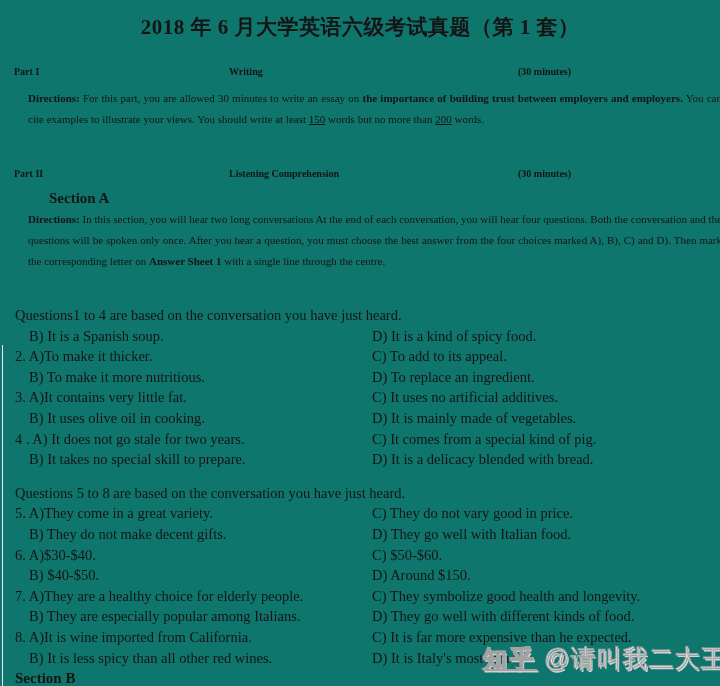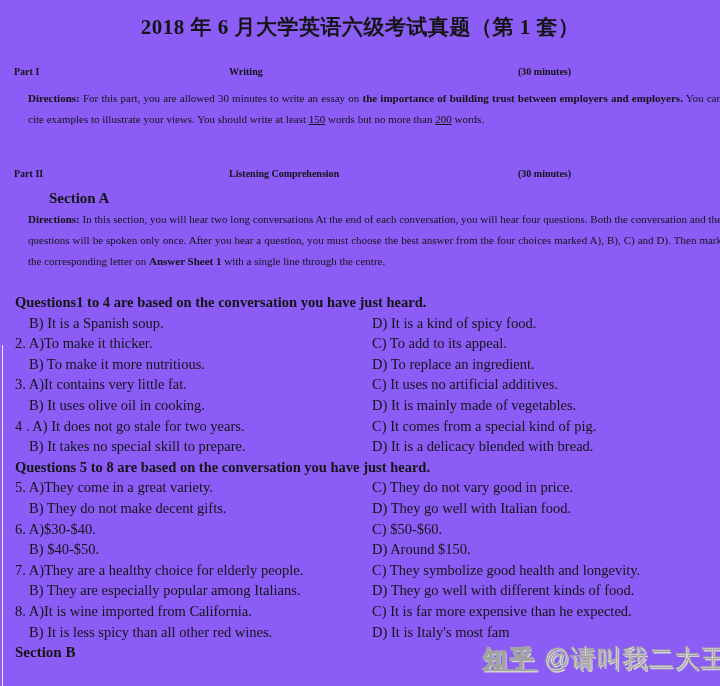--- a/index.html
+++ b/index.html
@@ -1,20 +1,20 @@
 <!DOCTYPE html>
 <html><head>
 <meta charset="utf-8">
 <style>
   html, body { margin: 0; padding: 0; background: #ffffff; }
   .page {
     position: relative;
     width: 720px;
     height: 686px;
-    background: #8b5cf6;
+    background: #0f766e;
     overflow: hidden;
     font-family: "Liberation Serif", "DejaVu Serif", serif;
     color: #141414;
   }
   .doc-title {
     position: absolute;
     top: 13px;
     left: 0;
     width: 100%;
     text-align: center;
@@ -54,21 +54,21 @@
   }
   #sectionA-label { top: 190px; margin-left: 36px; }
   .questions-area {
     position: absolute;
     top: 292px;
     left: 15px;
     width: 695px;
     font-size: 14.5px;
     line-height: 20.6px;
   }
-  .group-heading { font-weight: bold; }
+  .group-heading { font-weight: normal; margin-top: 13px; }
   .qrow {
     display: grid;
     grid-template-columns: 357px 1fr;
   }
   .qcell { white-space: nowrap; overflow: hidden; }
   .qcell.indent { padding-left: 14px; }
   .section-b-label { font-weight: bold; font-size: 15px; }
   .watermark {
     position: absolute;
     top: 642px;

